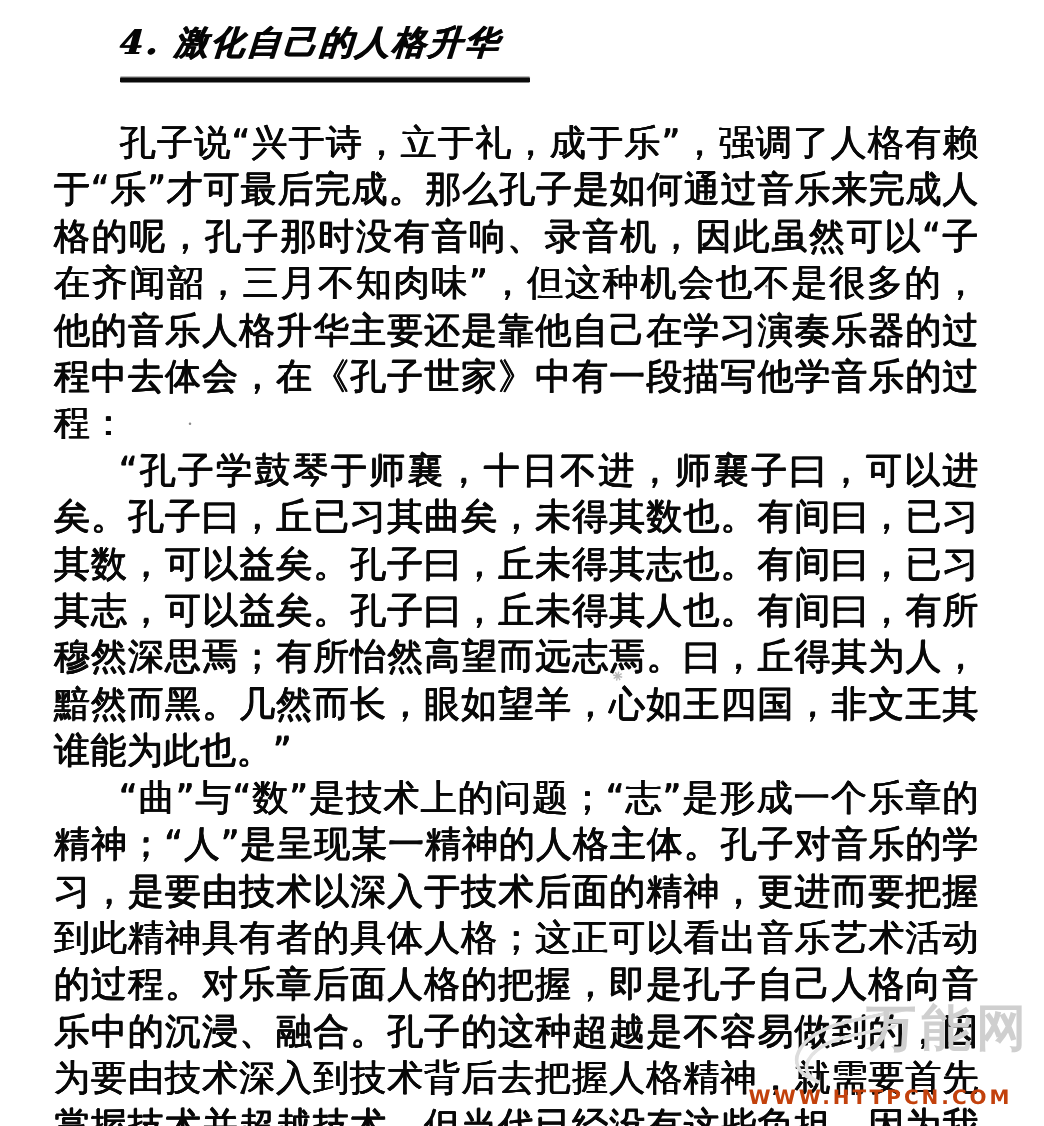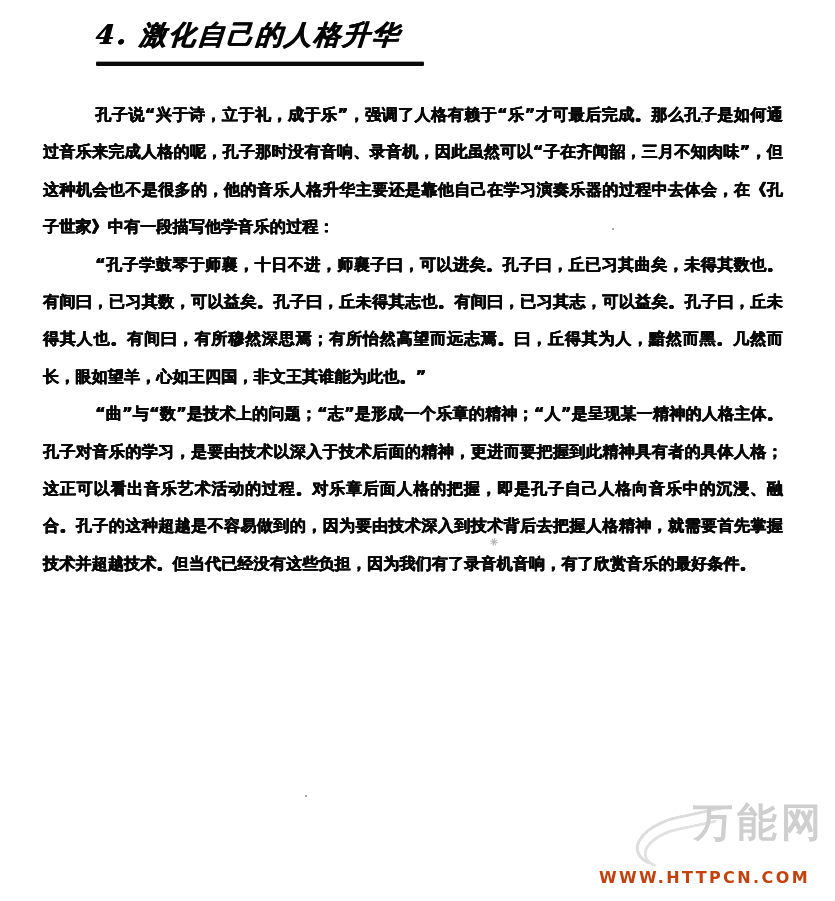--- a/index.html
+++ b/index.html
@@ -50,22 +50,22 @@
 
   
   .body-col {
     position: absolute;
     left: 43px;
     top: 96px;
     width: 740px;
   }
   .para {
     font-family: "DejaVu Sans", "Liberation Sans", sans-serif;
-    font-size: 16px;
-    font-weight: 700;
+    font-size: 29px;
+    font-weight: 400;
     color: #080808;
     line-height: 37.4px;
     text-align: justify;
     text-align-last: left;
     letter-spacing: 0.2px;
     margin: 0;
     text-shadow: 0.45px 0 0 #0d0d0d, -0.35px 0.25px 0 #0d0d0d, 0.2px -0.3px 0 #111;
     -webkit-font-smoothing: none;
   }
   .para + .para { margin-top: 0; }

